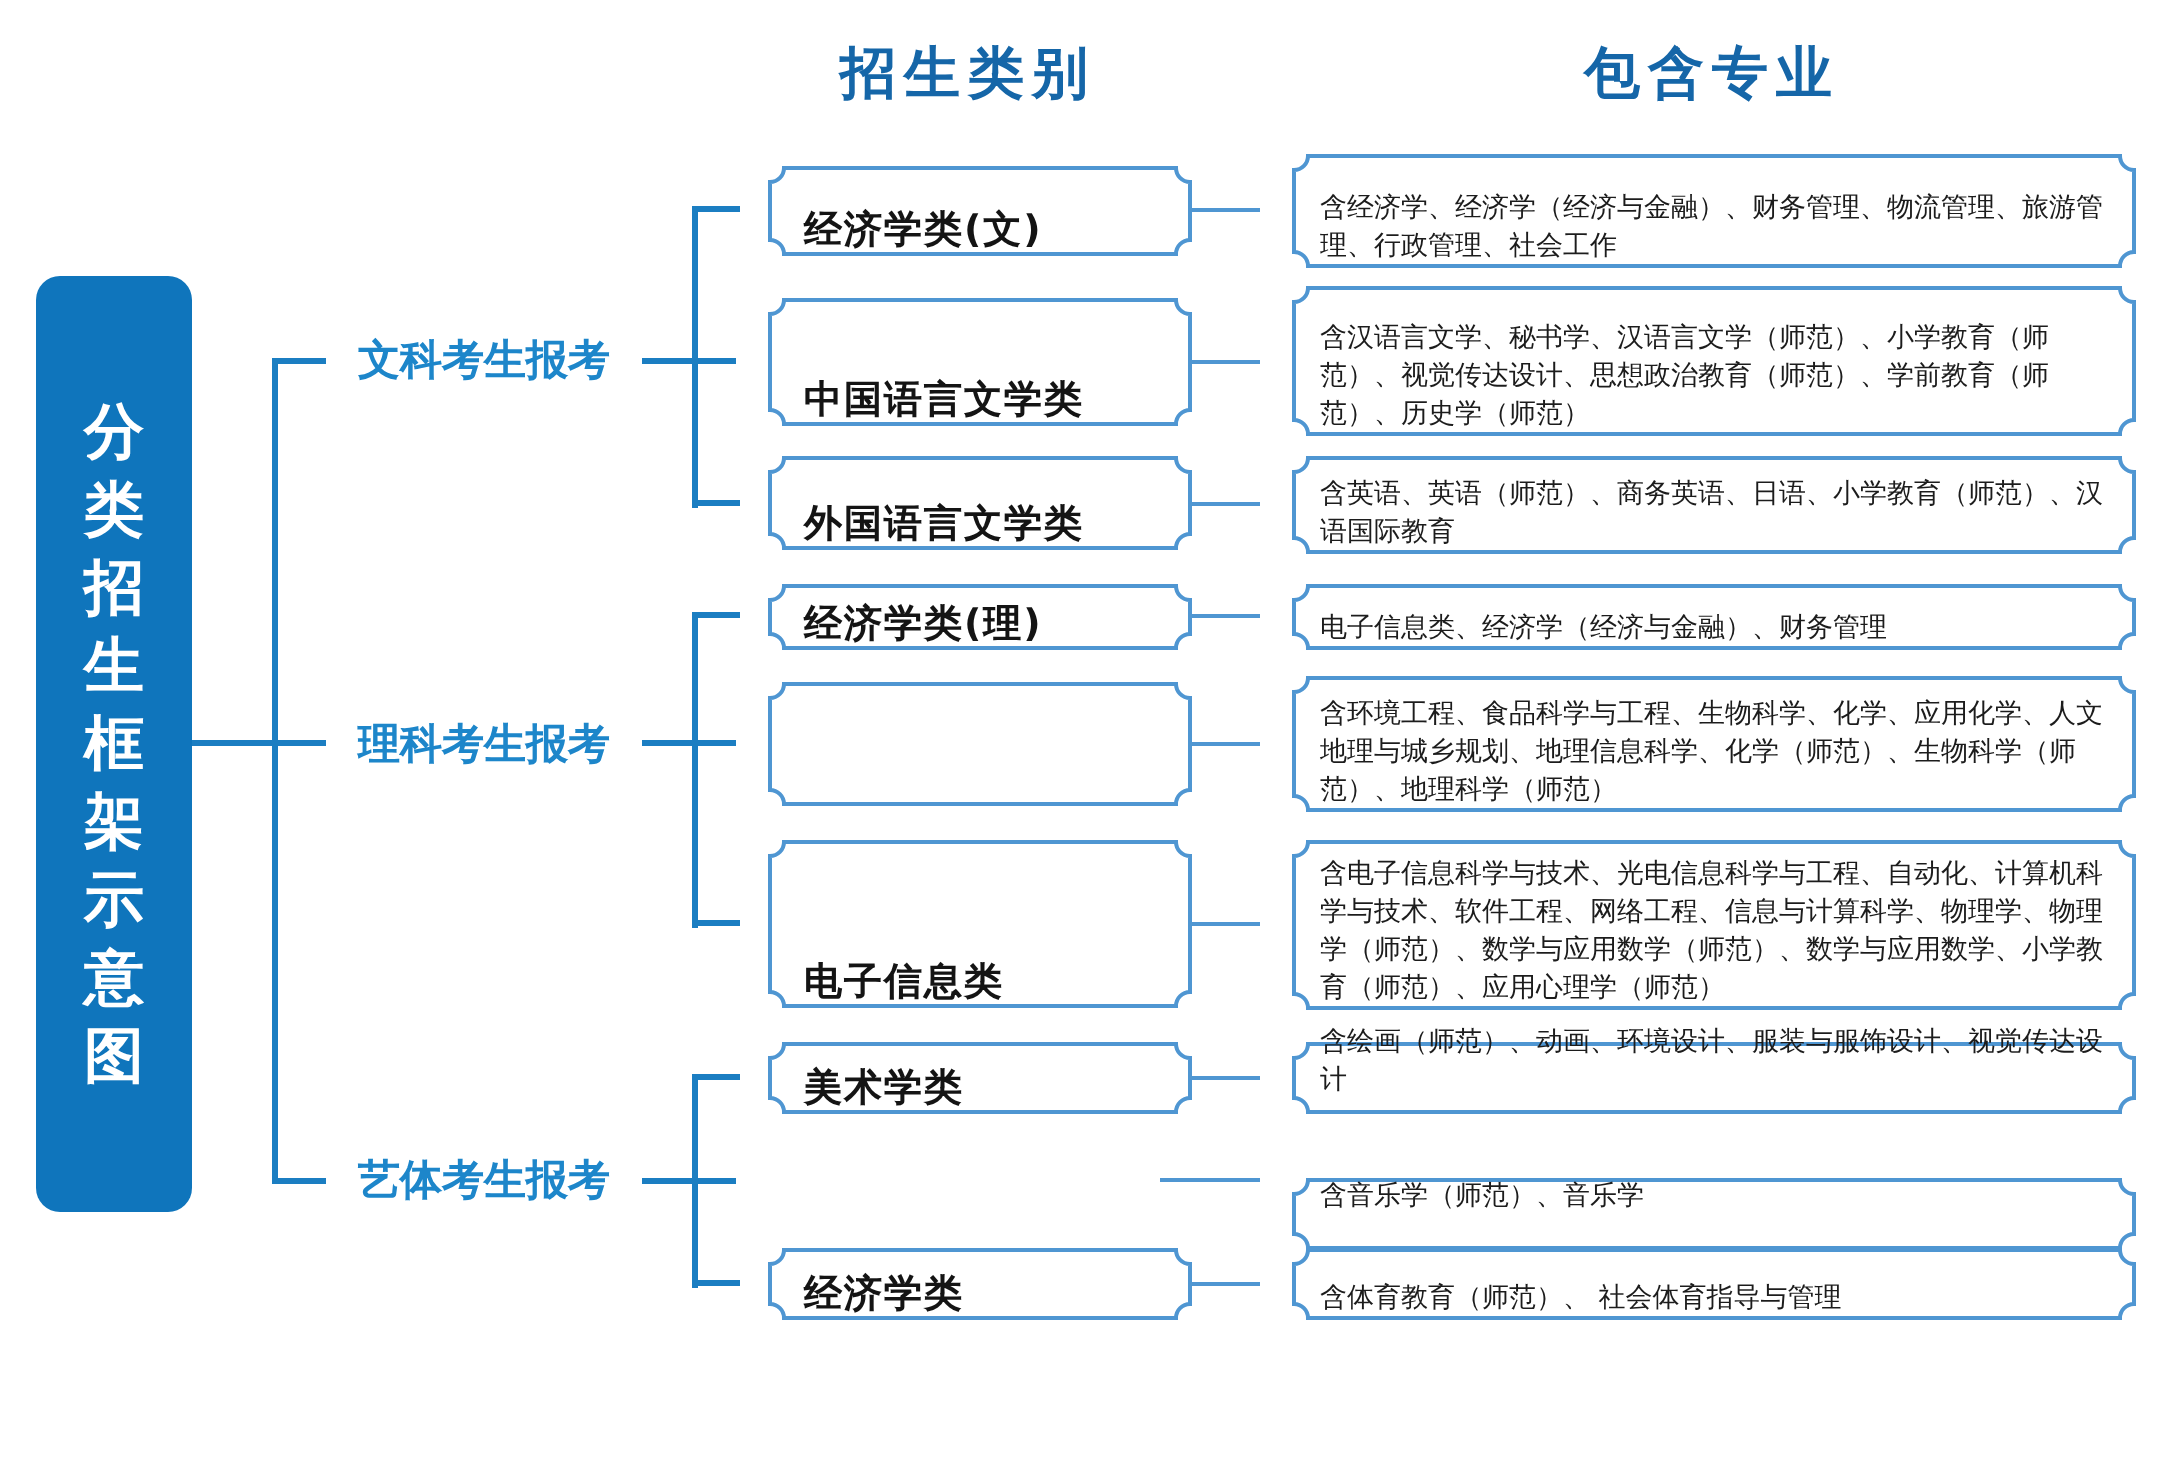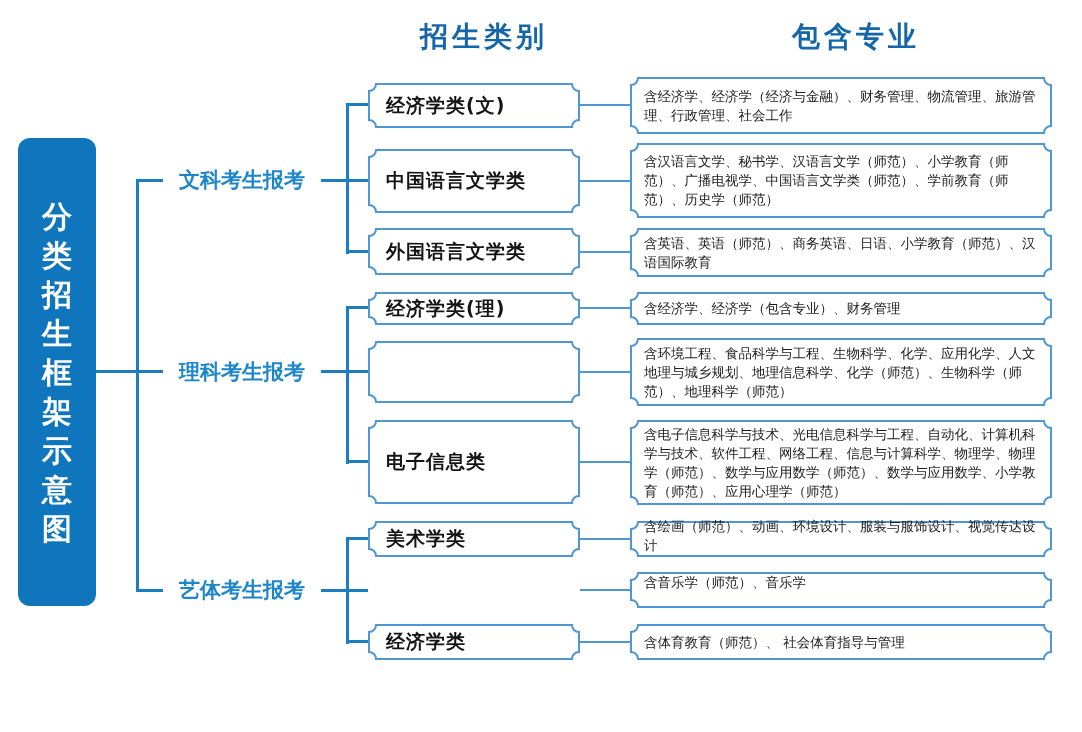--- a/index.html
+++ b/index.html
@@ -29,36 +29,36 @@
   .ln{position:absolute;background:#1b7ec2;}
   .ln2{position:absolute;background:#4f96d2;}
   
   .branch{
     position:absolute;left:163px;width:158px;height:30px;line-height:30px;
     text-align:center;background:#fff;color:#1d86ca;
     font-weight:bold;font-size:21px;z-index:2;
   }
   .b1{top:165px;} .b2{top:357px;} .b3{top:575px;}
   
-  .fbox{position:absolute;z-index:1;display:flex;align-items:center;}
+  .fbox{position:absolute;z-index:1;display:flex;align-items:flex-end;margin-left:16px;}
   .fbox .fbox-svg{position:absolute;left:0;top:0;z-index:0;}
   .fbox .txt{position:relative;z-index:1;}
   .cat{left:368px;width:212px;}
   .cat .txt{padding:0 10px 0 18px;font-weight:bold;font-size:19px;color:#141414;letter-spacing:1px;}
   .desc{left:630px;width:422px;}
   .desc .txt{padding:1px 12px 1px 14px;font-size:13.5px;font-weight:500;color:#1c1c1c;line-height:19px;}
   
   .r1c{top:83px;height:45px;}  .r1d{top:77px;height:57px;}
   .r2c{top:149px;height:64px;} .r2d{top:143px;height:75px;}
   .r3c{top:228px;height:47px;} .r3d{top:228px;height:49px;}
   .r4c{top:292px;height:33px;} .r4d{top:292px;height:33px;}
   .r5c{top:341px;height:62px;} .r5d{top:338px;height:68px;}
   .r6c{top:420px;height:84px;} .r6d{top:420px;height:85px;}
   .r7c{top:521px;height:36px;} .r7d{top:521px;height:30px;}
-  .r8c{top:572px;height:36px;} .r8d{top:572px;height:20px;}
+  .r8c{top:572px;height:36px;} .r8d{top:589px;height:20px;}
   .r9c{top:624px;height:36px;} .r9d{top:624px;height:36px;}
   
   .note{
     position:absolute;left:10px;top:672px;width:932px;height:24px;
     overflow:hidden;white-space:nowrap;
     color:#1f7fc0;font-weight:500;font-size:15px;
   }
 </style>
 </head>
 <body>
@@ -150,33 +150,33 @@
   <div class="fbox desc r1d">
       <svg width="422" height="57" viewBox="0 0 422 57" class="fbox-svg">
         <path d="M 8 1 L 414 1 A 7 7 0 0 0 421 8 L 421 49 A 7 7 0 0 0 414 56 L 8 56 A 7 7 0 0 0 1 49 L 1 8 A 7 7 0 0 0 8 1 Z" fill="#ffffff" stroke="#4f96d2" stroke-width="2"></path>
       </svg>
       <span class="txt">含经济学、经济学（经济与金融）、财务管理、物流管理、旅游管理、行政管理、社会工作</span>
     </div>
   <div class="fbox desc r2d">
       <svg width="422" height="75" viewBox="0 0 422 75" class="fbox-svg">
         <path d="M 8 1 L 414 1 A 7 7 0 0 0 421 8 L 421 67 A 7 7 0 0 0 414 74 L 8 74 A 7 7 0 0 0 1 67 L 1 8 A 7 7 0 0 0 8 1 Z" fill="#ffffff" stroke="#4f96d2" stroke-width="2"></path>
       </svg>
-      <span class="txt">含汉语言文学、秘书学、汉语言文学（师范）、小学教育（师范）、广播电视学、中国语言文学类（师范）、学前教育（师范）、历史学（师范）</span>
+      <span class="txt">含汉语言文学、秘书学、汉语言文学（师范）、小学教育（师范）、视觉传达设计、思想政治教育（师范）、学前教育（师范）、历史学（师范）</span>
     </div>
   <div class="fbox desc r3d">
       <svg width="422" height="49" viewBox="0 0 422 49" class="fbox-svg">
         <path d="M 8 1 L 414 1 A 7 7 0 0 0 421 8 L 421 41 A 7 7 0 0 0 414 48 L 8 48 A 7 7 0 0 0 1 41 L 1 8 A 7 7 0 0 0 8 1 Z" fill="#ffffff" stroke="#4f96d2" stroke-width="2"></path>
       </svg>
       <span class="txt">含英语、英语（师范）、商务英语、日语、小学教育（师范）、汉语国际教育</span>
     </div>
   <div class="fbox desc r4d">
       <svg width="422" height="33" viewBox="0 0 422 33" class="fbox-svg">
         <path d="M 8 1 L 414 1 A 7 7 0 0 0 421 8 L 421 25 A 7 7 0 0 0 414 32 L 8 32 A 7 7 0 0 0 1 25 L 1 8 A 7 7 0 0 0 8 1 Z" fill="#ffffff" stroke="#4f96d2" stroke-width="2"></path>
       </svg>
-      <span class="txt">含经济学、经济学（包含专业）、财务管理</span>
+      <span class="txt">电子信息类、经济学（经济与金融）、财务管理</span>
     </div>
   <div class="fbox desc r5d">
       <svg width="422" height="68" viewBox="0 0 422 68" class="fbox-svg">
         <path d="M 8 1 L 414 1 A 7 7 0 0 0 421 8 L 421 60 A 7 7 0 0 0 414 67 L 8 67 A 7 7 0 0 0 1 60 L 1 8 A 7 7 0 0 0 8 1 Z" fill="#ffffff" stroke="#4f96d2" stroke-width="2"></path>
       </svg>
       <span class="txt">含环境工程、食品科学与工程、生物科学、化学、应用化学、人文地理与城乡规划、地理信息科学、化学（师范）、生物科学（师范）、地理科学（师范）</span>
     </div>
   <div class="fbox desc r6d">
       <svg width="422" height="85" viewBox="0 0 422 85" class="fbox-svg">
         <path d="M 8 1 L 414 1 A 7 7 0 0 0 421 8 L 421 77 A 7 7 0 0 0 414 84 L 8 84 A 7 7 0 0 0 1 77 L 1 8 A 7 7 0 0 0 8 1 Z" fill="#ffffff" stroke="#4f96d2" stroke-width="2"></path>

